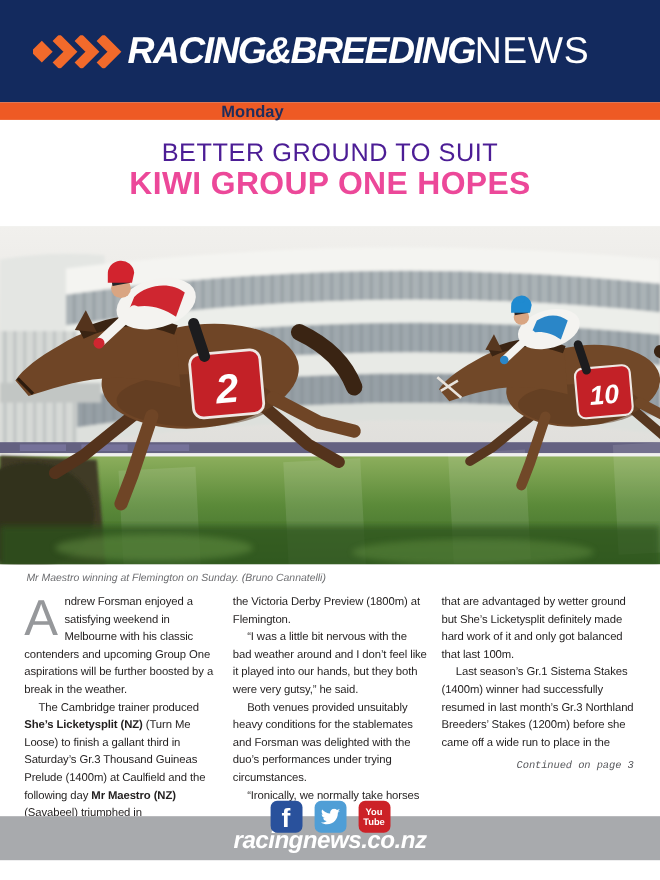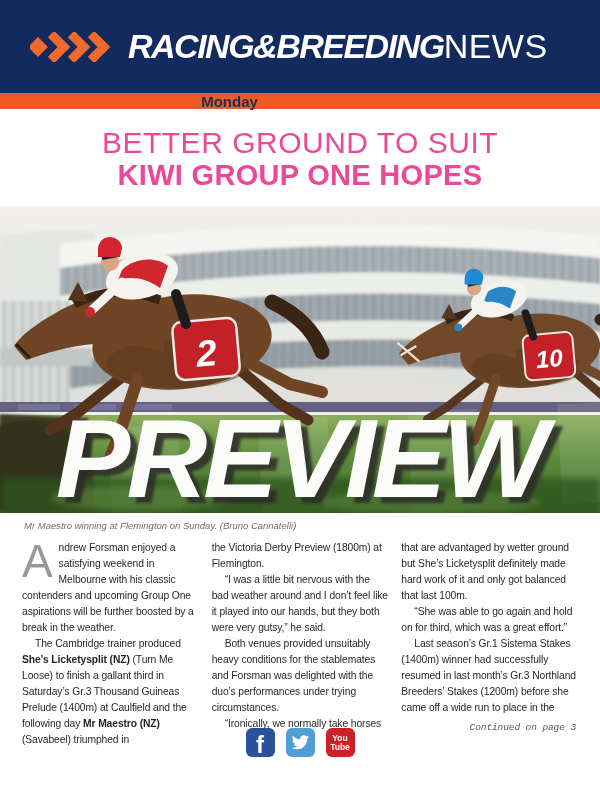--- a/index.html
+++ b/index.html
@@ -2,33 +2,33 @@
 <html><head>
 <meta charset="utf-8">
 <style>
   html,body{margin:0;padding:0;background:#ffffff;}
   .page{width:600px;height:800px;position:relative;overflow:hidden;background:#fff;
         font-family:"Liberation Sans",sans-serif;}
 
   
   .header{height:93px;background:#132a5e;display:flex;align-items:center;padding-left:30px;box-sizing:border-box;}
   .logo{display:flex;align-items:center;}
-  .wordmark{color:#ffffff;font-size:34px;margin-left:16px;white-space:nowrap;letter-spacing:-0.5px;}
+  .wordmark{color:#ffffff;font-size:34px;margin-left:4px;white-space:nowrap;letter-spacing:-0.5px;}
   .wordmark .wm-bold{font-weight:bold;font-style:italic;letter-spacing:-1.5px;}
   .wordmark .wm-light{font-weight:normal;letter-spacing:0.5px;}
 
   
   .datebar{height:16px;background:#ee5a24;display:flex;align-items:center;justify-content:center;
            font-weight:bold;font-size:15px;}
   .datebar .day{color:#1f2d5c;}
   .datebar .rest{color:#ffffff;margin-left:5px;margin-top:42px;}
 
   
   .headline{height:97px;text-align:center;padding-top:17px;box-sizing:border-box;}
-  .hl1{font-size:30px;color:#ec4899;letter-spacing:0.5px;line-height:1.1;}
+  .hl1{font-size:23px;color:#4c1d95;letter-spacing:0.5px;line-height:1.1;}
   .hl2{font-size:29px;color:#ec4899;font-weight:bold;letter-spacing:0.3px;line-height:1.15;}
 
   
   .photo{height:307px;position:relative;background:#dfdeda;}
   .photo svg.scene{position:absolute;left:0;top:0;width:600px;height:307px;display:block;}
   .watermark{position:absolute;left:0;right:0;bottom:8px;text-align:center;line-height:0.82;
              font-size:112px;font-weight:bold;font-style:italic;color:#fbfbf9;letter-spacing:-4px;
              text-shadow:7px 6px 3px rgba(44,44,40,0.85);}
 
   .caption{height:24px;box-sizing:border-box;padding:7px 0 0 24px;font-size:9.5px;font-style:italic;color:#6d6e71;}
@@ -196,45 +196,46 @@
           <path d="M92,22 L108,19" stroke="#26262a" stroke-width="4"></path>
           <path d="M88,14 A12,12 0 0 1 112,12 L110,21 L88,21 Z" fill="#1f8ad0"></path>
           <circle cx="100" cy="6" r="3.5" fill="#1f8ad0"></circle>
         </g>
       </g>
 
       <rect x="0" y="272" width="600" height="40" fill="#2e541f" opacity="0.75" filter="url(#blur4)"></rect>
       <ellipse cx="140" cy="292" rx="90" ry="12" fill="#7fae57" opacity="0.35" filter="url(#blur4)"></ellipse>
       <ellipse cx="430" cy="296" rx="110" ry="12" fill="#7fae57" opacity="0.3" filter="url(#blur4)"></ellipse>
     </svg>
-    <div class="watermark">PREVIEW</div>
   </div>
 
   <div class="caption">Mr Maestro winning at Flemington on Sunday. (Bruno Cannatelli)</div>
 
   <div class="article">
     <div class="col">
       <p><span class="dropcap">A</span><span>ndrew Forsman enjoyed a satisfying weekend in Melbourne with his classic contenders and upcoming Group One aspirations will be further boosted by a break in the weather.</span></p>
       <p class="ind"><span>The Cambridge trainer produced </span><span class="bold">She’s Licketysplit (NZ)</span><span> (Turn Me Loose) to finish a gallant third in Saturday’s Gr.3 Thousand Guineas Prelude (1400m) at Caulfield and the following day </span><span class="bold">Mr Maestro (NZ)</span><span> (Savabeel) triumphed in</span></p>
     </div>
     <div class="col">
       <p>the Victoria Derby Preview (1800m) at Flemington.</p>
       <p class="ind">“I was a little bit nervous with the bad weather around and I don’t feel like it played into our hands, but they both were very gutsy,” he said.</p>
       <p class="ind">Both venues provided unsuitably heavy conditions for the stablemates and Forsman was delighted with the duo’s performances under trying circumstances.</p>
       <p class="ind">“Ironically, we normally take horses</p>
     </div>
     <div class="col">
       <p>that are advantaged by wetter ground but She’s Licketysplit definitely made hard work of it and only got balanced that last 100m.</p>
-      <p class="ind">“She was able to go again and hold on for third, which was a great effort.”</p>
       <p class="ind">Last season’s Gr.1 Sistema Stakes (1400m) winner had successfully resumed in last month’s Gr.3 Northland Breeders’ Stakes (1200m) before she came off a wide run to place in the</p>
       <div class="continued">Continued on  page 3</div>
     </div>
   </div>
 
   <div class="footer">
+    <div class="graybar">
+      <span class="site">racingnews.co.nz</span>
+    </div>
     <div class="icons">
       <div class="sicon fb">f</div>
       <div class="sicon tw">
         <svg width="19" height="16" viewBox="0 0 24 20">
           <path fill="#ffffff" d="M23,2.5 C22.2,2.9 21.3,3.1 20.4,3.2 C21.4,2.6 22.1,1.7 22.4,0.6 C21.5,1.1 20.5,1.5 19.4,1.7 C18.5,0.7 17.3,0.1 16,0.1 C13.5,0.1 11.5,2.1 11.5,4.6 C11.5,5 11.5,5.3 11.6,5.6 C7.9,5.4 4.6,3.6 2.4,0.9 C2,1.6 1.8,2.4 1.8,3.2 C1.8,4.8 2.6,6.2 3.8,7 C3.1,7 2.4,6.8 1.8,6.5 L1.8,6.5 C1.8,8.7 3.4,10.5 5.4,10.9 C5,11 4.6,11.1 4.2,11.1 C3.9,11.1 3.6,11.1 3.4,11 C3.9,12.8 5.6,14.1 7.6,14.2 C6.1,15.4 4.2,16.1 2.1,16.1 C1.7,16.1 1.4,16.1 1,16 C3,17.3 5.3,18 7.8,18 C16,18 20.4,11.2 20.4,5.3 L20.4,4.7 C21.3,4.1 22.1,3.3 23,2.5 Z"></path>
         </svg>
       </div>
       <div class="sicon yt">
         <div>You</div>
         <div>Tube</div>

